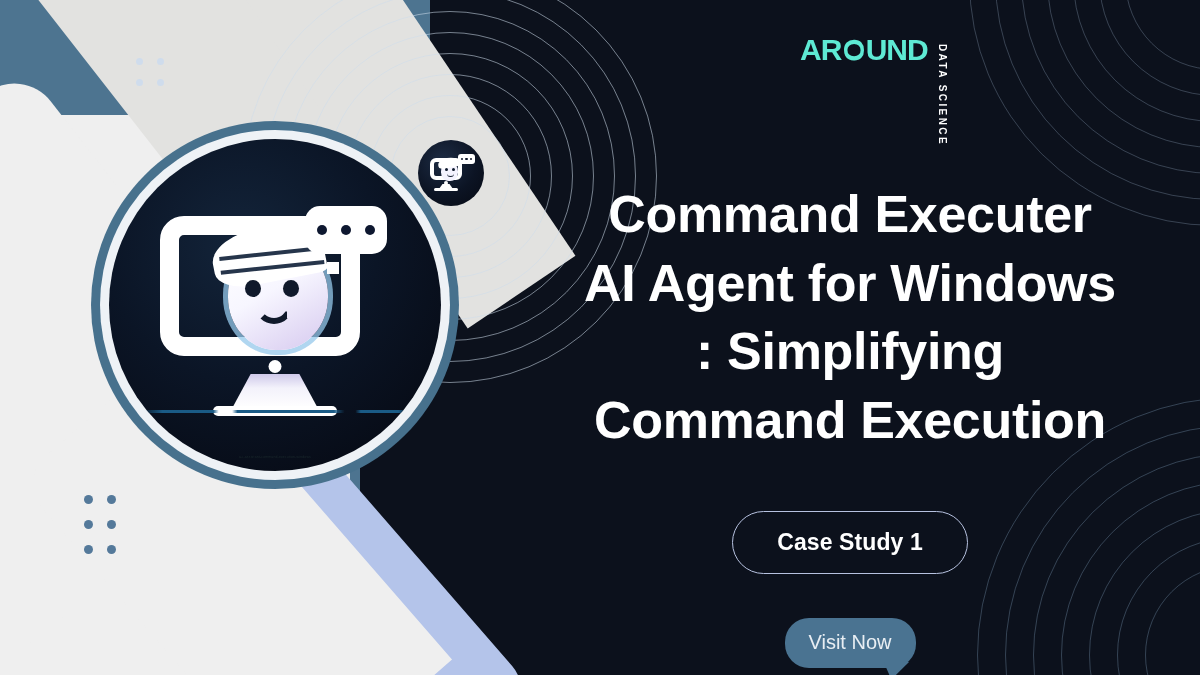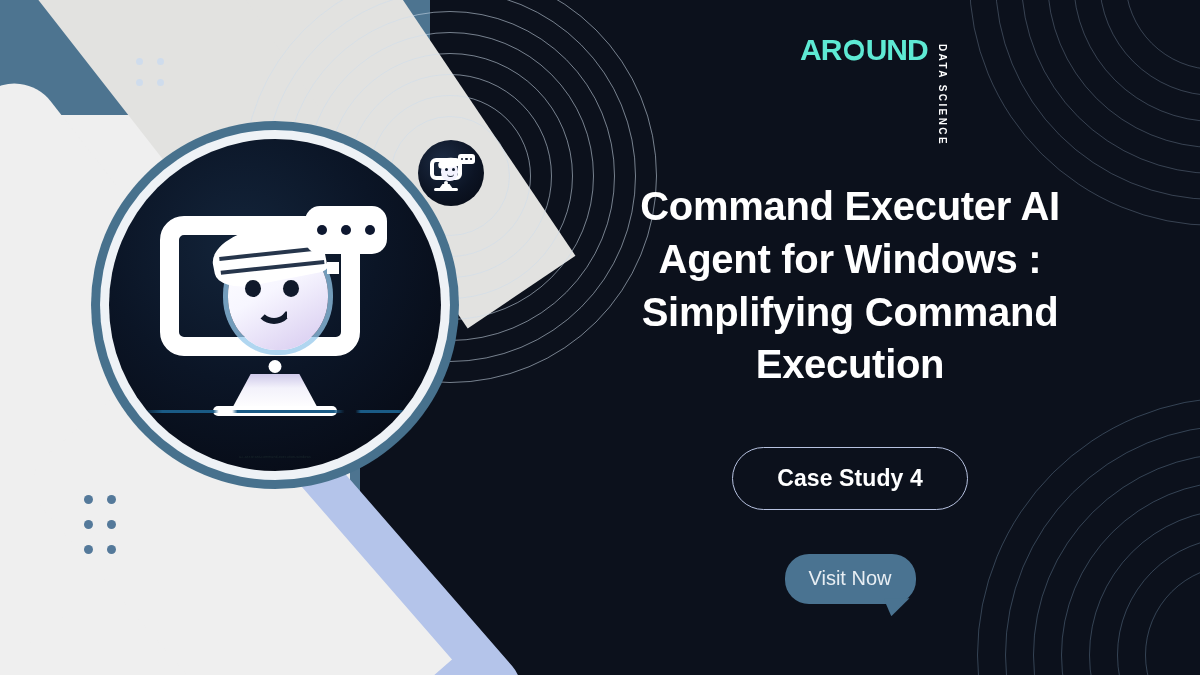--- a/index.html
+++ b/index.html
@@ -311,21 +311,21 @@
 
   
   #content {
     position:absolute; left:580px; top:180px;
     width:540px;
     text-align:center;
     z-index:10;
   }
   #title {
     color:#fff;
-    font-size:40px;
+    font-size:52px;
     font-weight:700;
     line-height:1.32;
     letter-spacing:-.3px;
   }
   #pill-wrap { margin-top:56px; display:flex; justify-content:center; }
   #pill {
     border:1.7px solid #b7c2e0;
     border-radius:40px;
     padding:17px 44px;
     color:#fff;
@@ -464,21 +464,21 @@
       <span class="row r2"><span class="rot">O</span><span>U</span></span>
       <span class="row r3">ND</span>
     </div>
     <div id="logo-tag">DATA SCIENCE</div>
   </div>
 
   <div id="content">
     <h1 id="title">Command Executer AI Agent for Windows : Simplifying Command Execution</h1>
 
     <div id="pill-wrap">
-      <div id="pill">Case Study 4</div>
+      <div id="pill">Case Study 1</div>
     </div>
 
     <div id="cta">
       <div id="visit-bubble">Visit Now</div>
     </div>
   </div>
 
 </div>
 
 </body></html>

